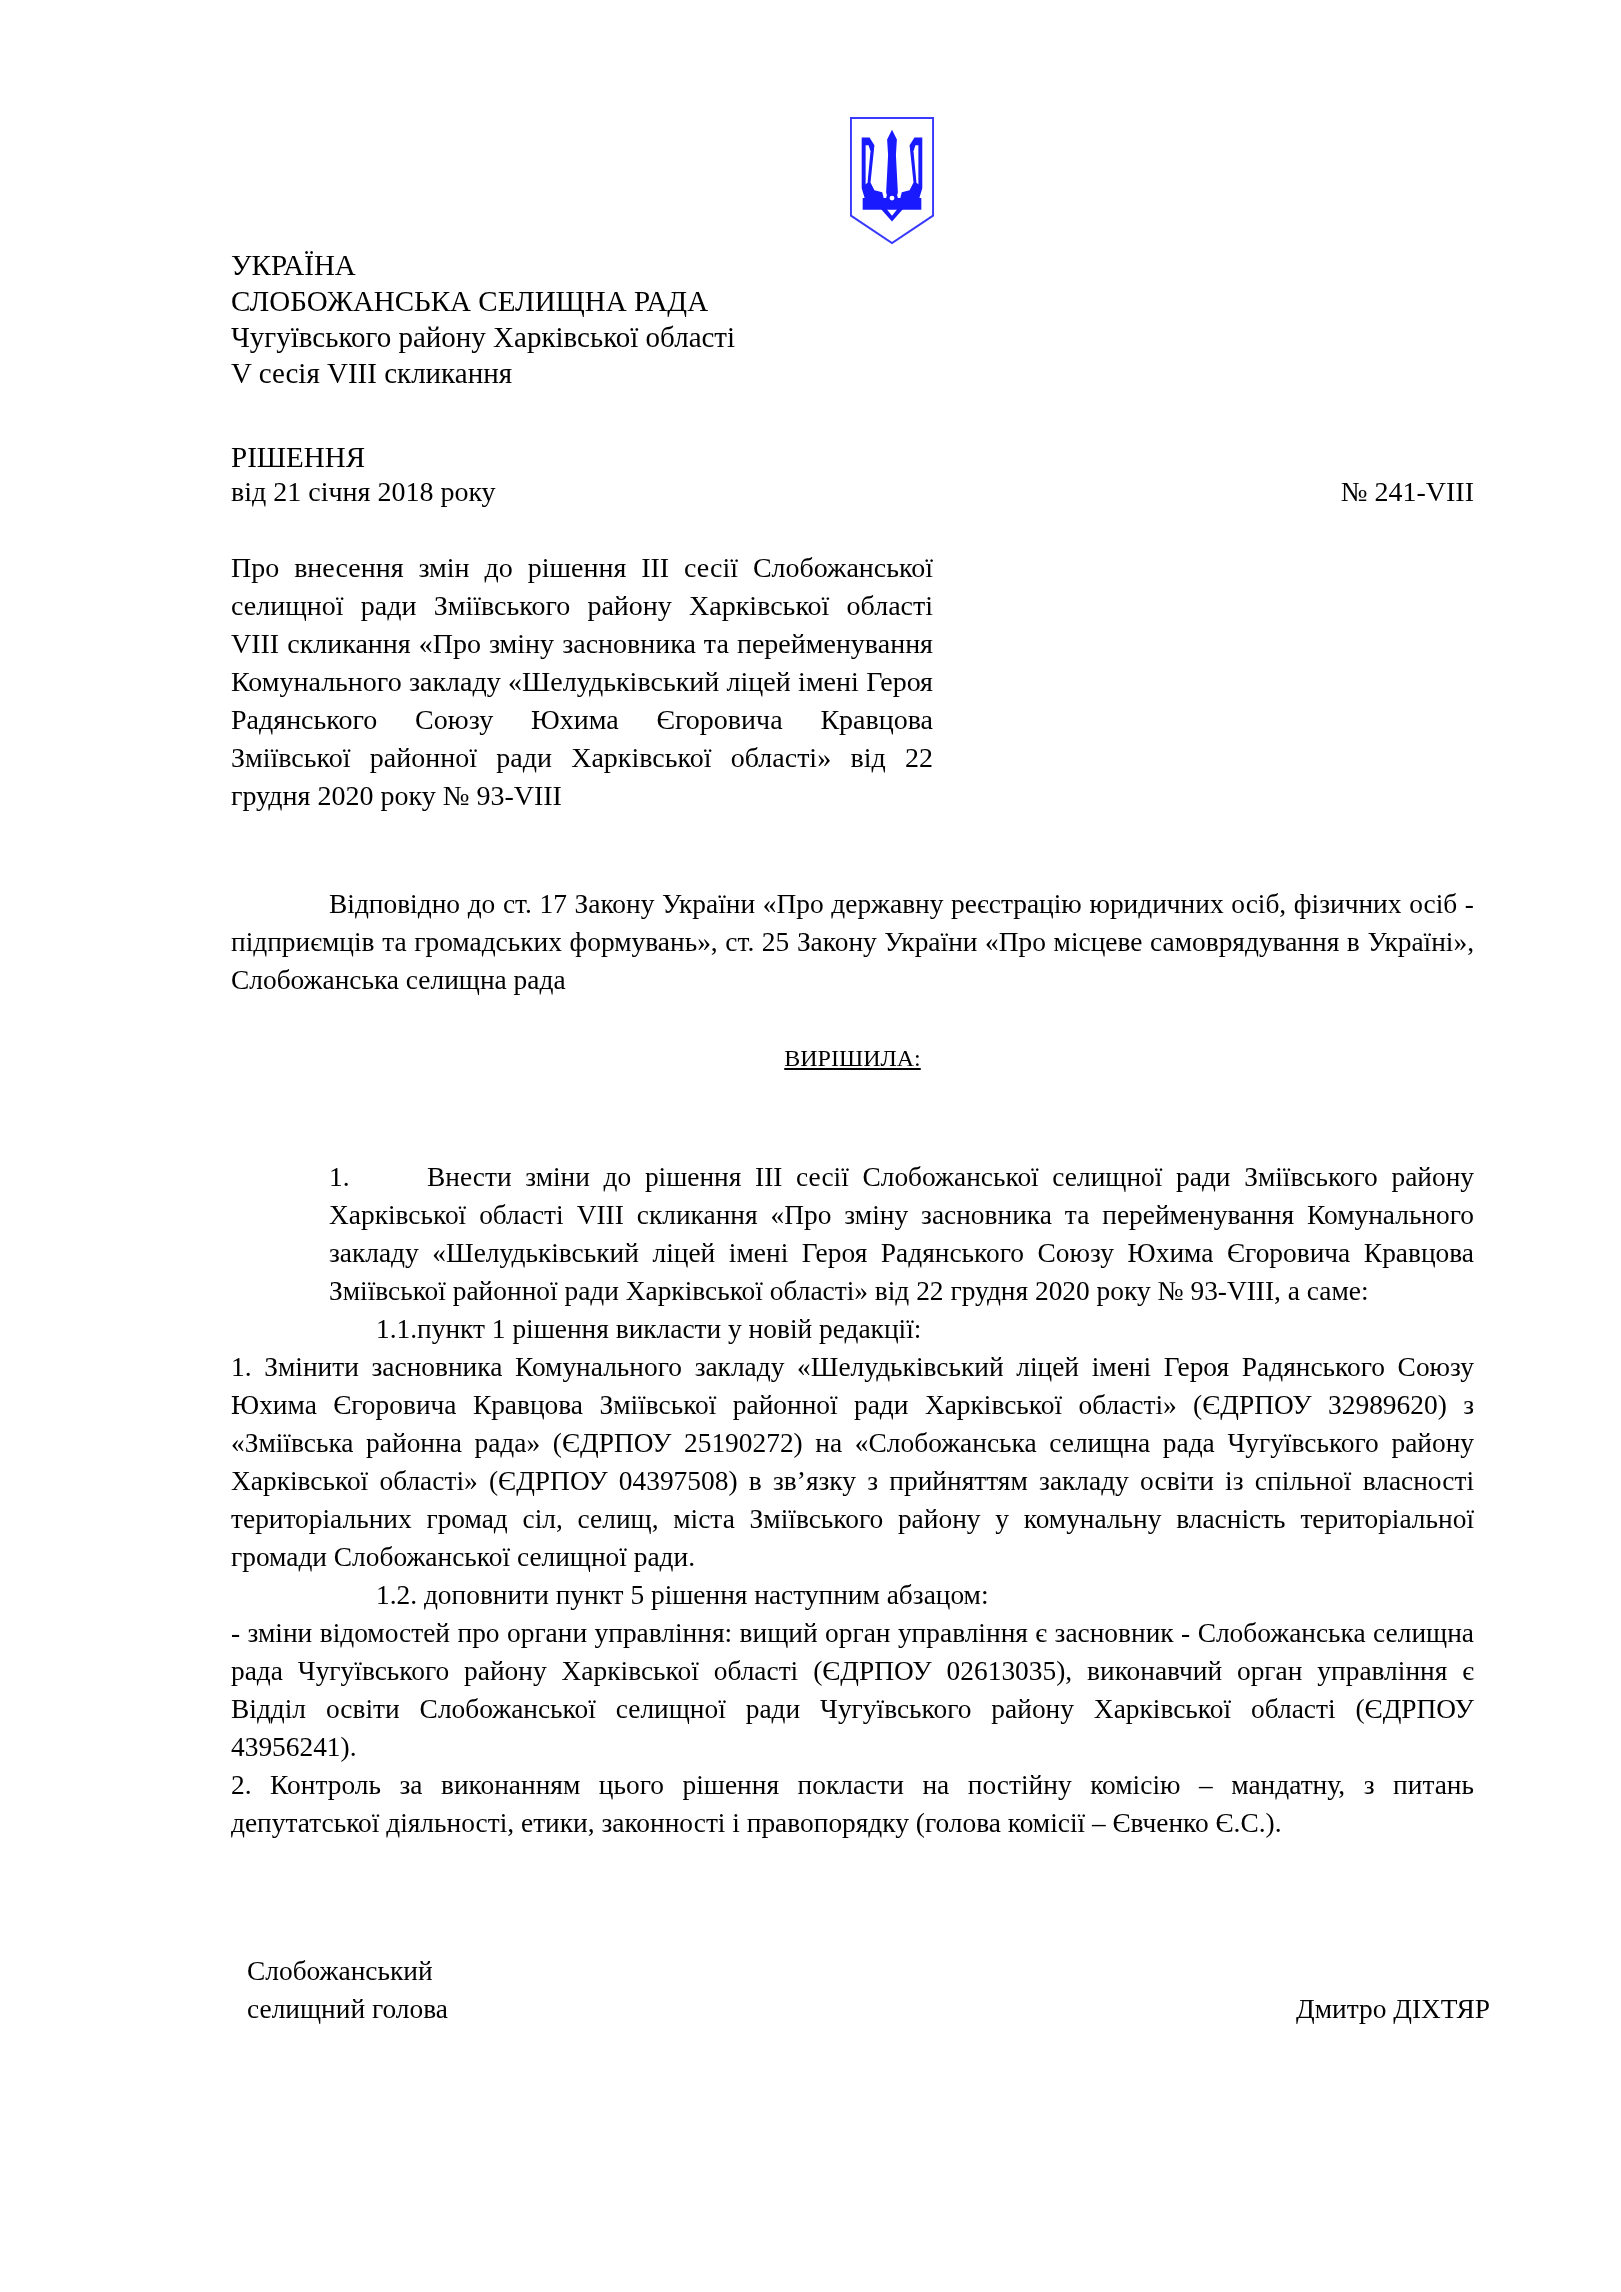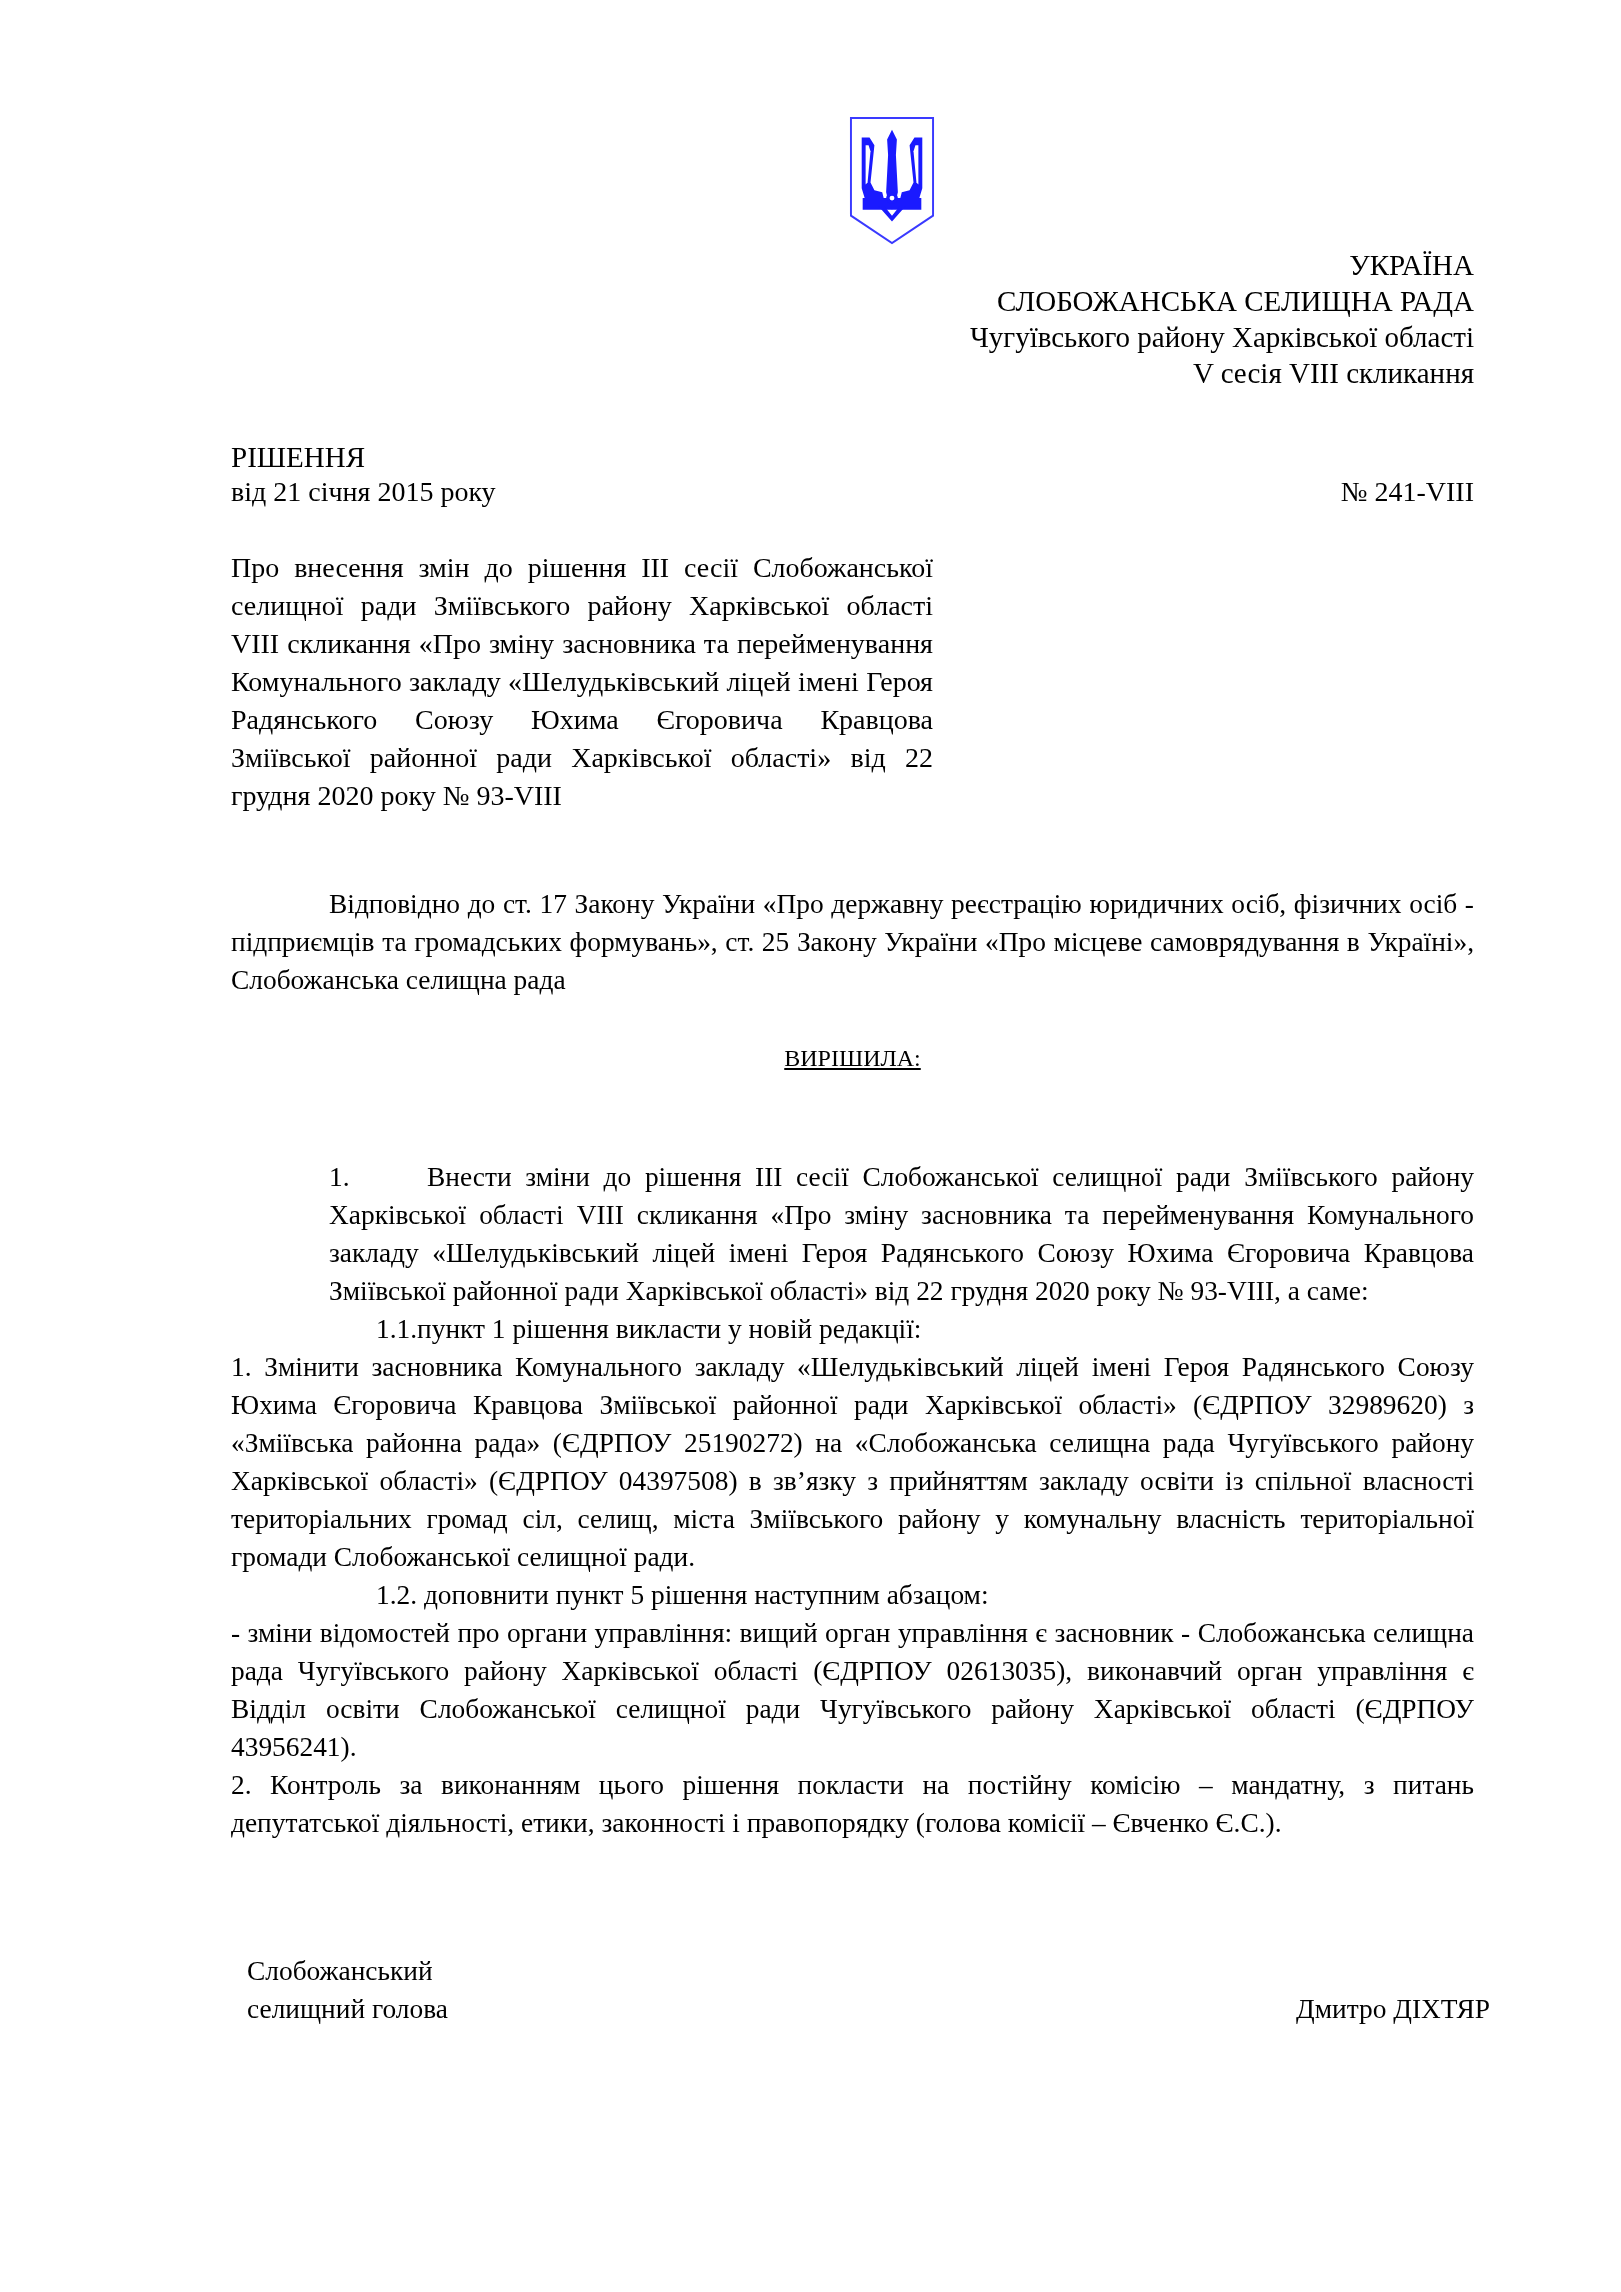--- a/index.html
+++ b/index.html
@@ -21,21 +21,21 @@
       left: 849px;
       top: 116px;
       width: 86px;
       height: 129px;
     }
     .header {
       position: absolute;
       left: 231px;
       width: 1243px;
       top: 247px;
-      text-align: right;
+      text-align: left;
       font-size: 29px;
       line-height: 36px;
     }
     .header div { white-space: nowrap; }
     .title {
       position: absolute;
       left: 231px;
       width: 1243px;
       top: 438px;
       text-align: left;
@@ -137,21 +137,21 @@
 <div class="header">
   <div>УКРАЇНА</div>
   <div>СЛОБОЖАНСЬКА СЕЛИЩНА РАДА</div>
   <div>Чугуївського району Харківської області</div>
   <div>V сесія VIII скликання</div>
 </div>
 
 <div class="title">РІШЕННЯ</div>
 
 <div class="date-row">
-  <span>від 21 січня 2015 року</span>
+  <span>від 21 січня 2018 року</span>
   <span>№ 241-VIII</span>
 </div>
 
 <div class="subject">Про внесення змін до рішення III сесії Слобожанської селищної ради Зміївського району Харківської області VIII скликання «Про зміну засновника та перейменування Комунального закладу «Шелудьківський ліцей імені Героя Радянського Союзу Юхима Єгоровича Кравцова Зміївської районної ради Харківської області» від 22 грудня 2020 року № 93-VIII</div>
 
 <div class="preamble"><span class="indent"></span><span>Відповідно до  ст. 17 Закону України «Про державну реєстрацію юридичних осіб, фізичних осіб - підприємців та громадських формувань», ст. 25 Закону України «Про місцеве самоврядування в Україні», Слобожанська селищна рада</span></div>
 
 <div class="decided">ВИРІШИЛА:</div>
 
 <div class="body">

